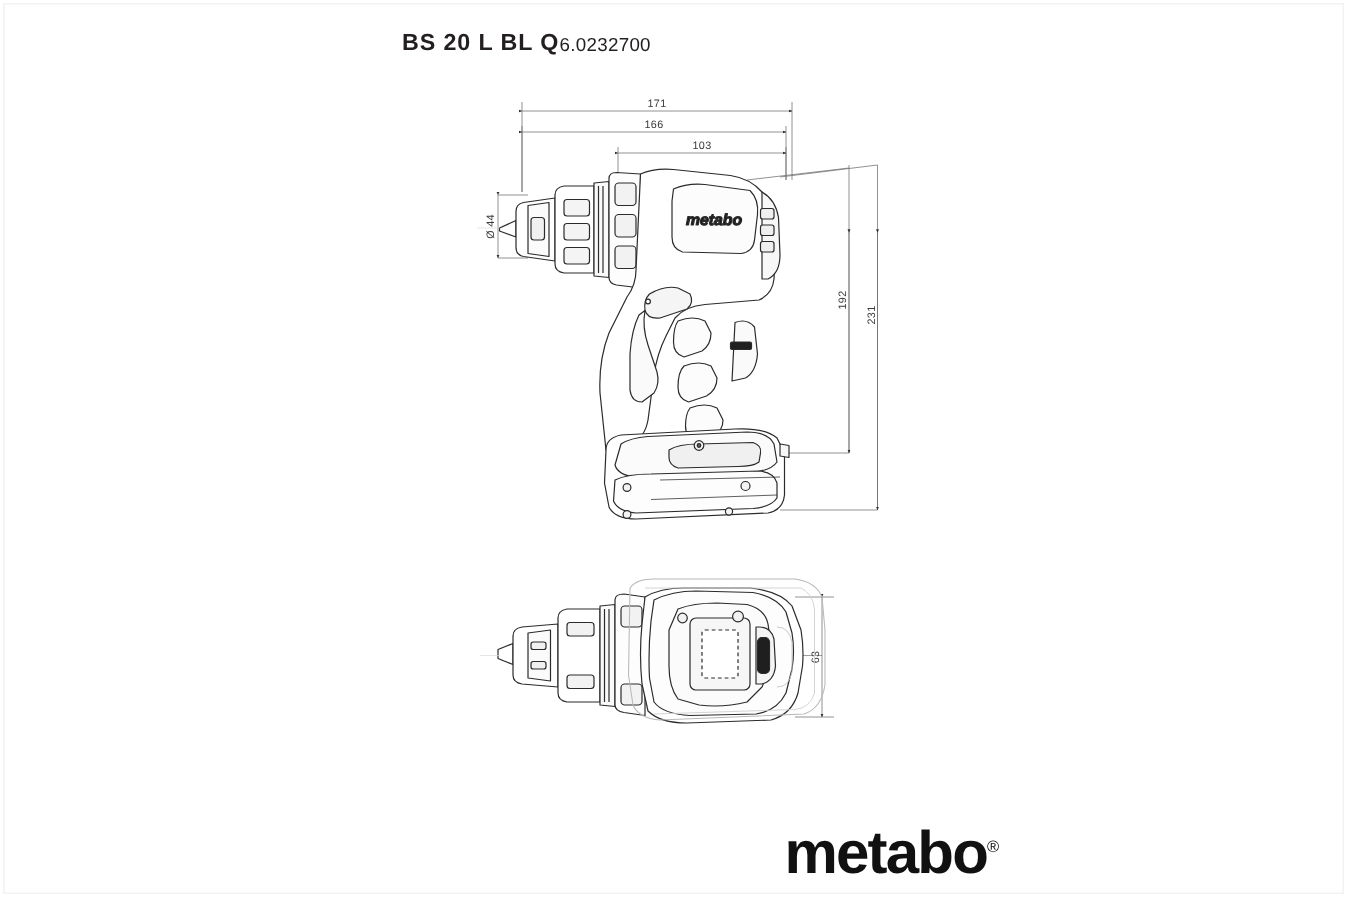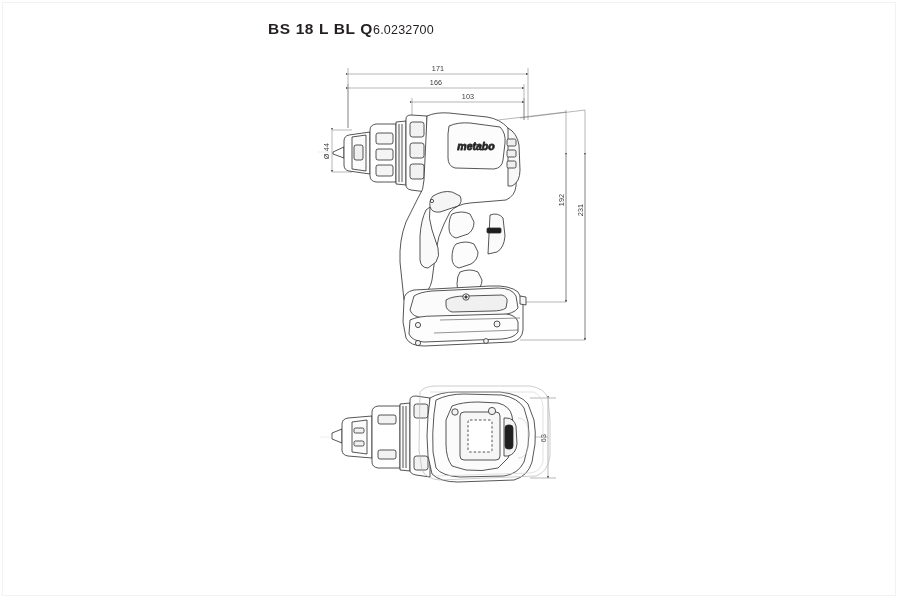--- a/index.html
+++ b/index.html
@@ -75,21 +75,21 @@
     letter-spacing: 0.2px;
   }
 </style>
 </head>
 <body>
 
 <div class="sheet">
 
   <div class="sheet-border"></div>
 
-  <div class="title-model">BS 18 L BL Q</div>
+  <div class="title-model">BS 20 L BL Q</div>
   <div class="title-artno">6.0232700</div>
 
   <svg class="drawing" viewBox="0 0 900 600">
     <defs>
       <marker id="arrIn" viewBox="0 0 10 10" refX="9" refY="5" markerWidth="5" markerHeight="5" orient="auto-start-reverse">
         <path d="M0,1 L10,5 L0,9 z" fill="#333"></path>
       </marker>
       <marker id="arrOut" viewBox="0 0 10 10" refX="1" refY="5" markerWidth="5" markerHeight="5" orient="auto-start-reverse">
         <path d="M10,1 L0,5 L10,9 z" fill="#333"></path>
       </marker>
@@ -251,14 +251,17 @@
       <path d="M430,392 L534,392 Q542,396 543,406 L543,462 Q540,472 530,473 L436,476" fill="none" stroke="#cfcfcf" stroke-width="0.6"></path>
       <path d="M518,418 Q526,418 528,428 L528,448 Q526,458 518,458" fill="none" stroke="#c4c4c4" stroke-width="0.6"></path>
     </g>
 
     <g stroke="#d8d8d8" stroke-width="0.45" fill="none">
       <line x1="333" y1="152" x2="318" y2="152"></line>
       <line x1="333" y1="437" x2="320" y2="437"></line>
     </g>
   </svg>
 
+  <div class="brand">
+    <span>metabo</span><sup>®</sup>
+  </div>
 
 </div>
 
 </body></html>

